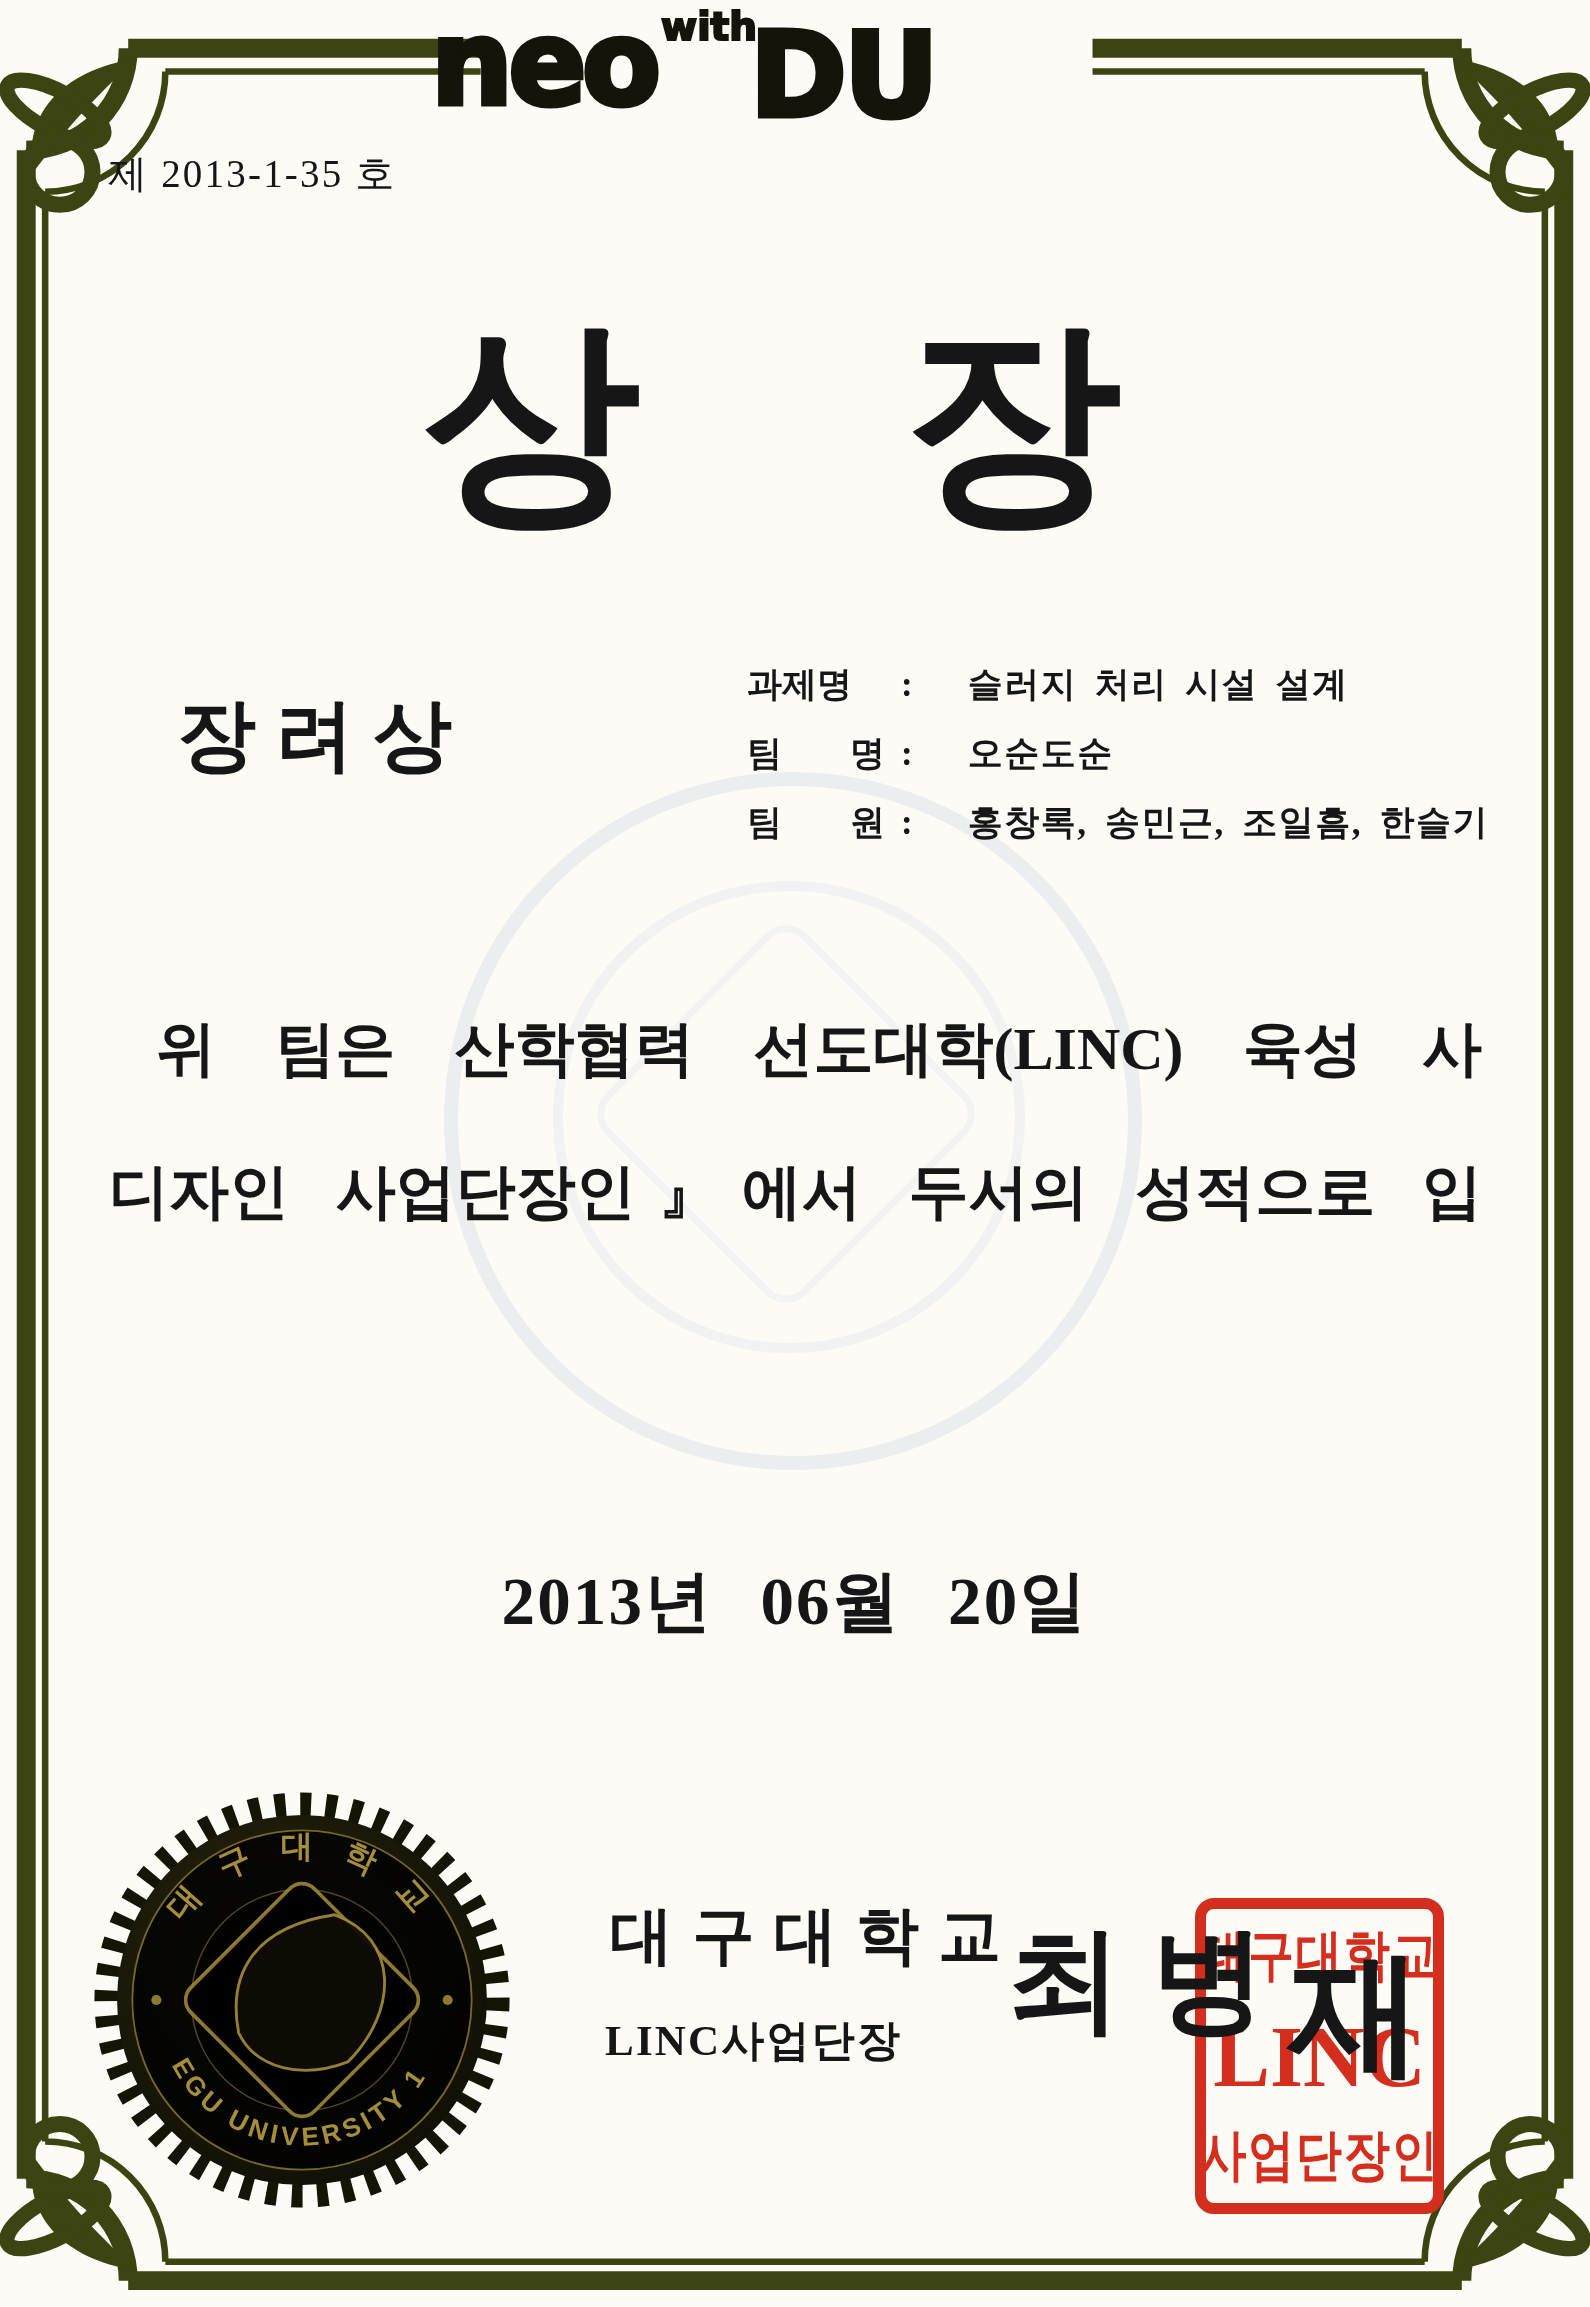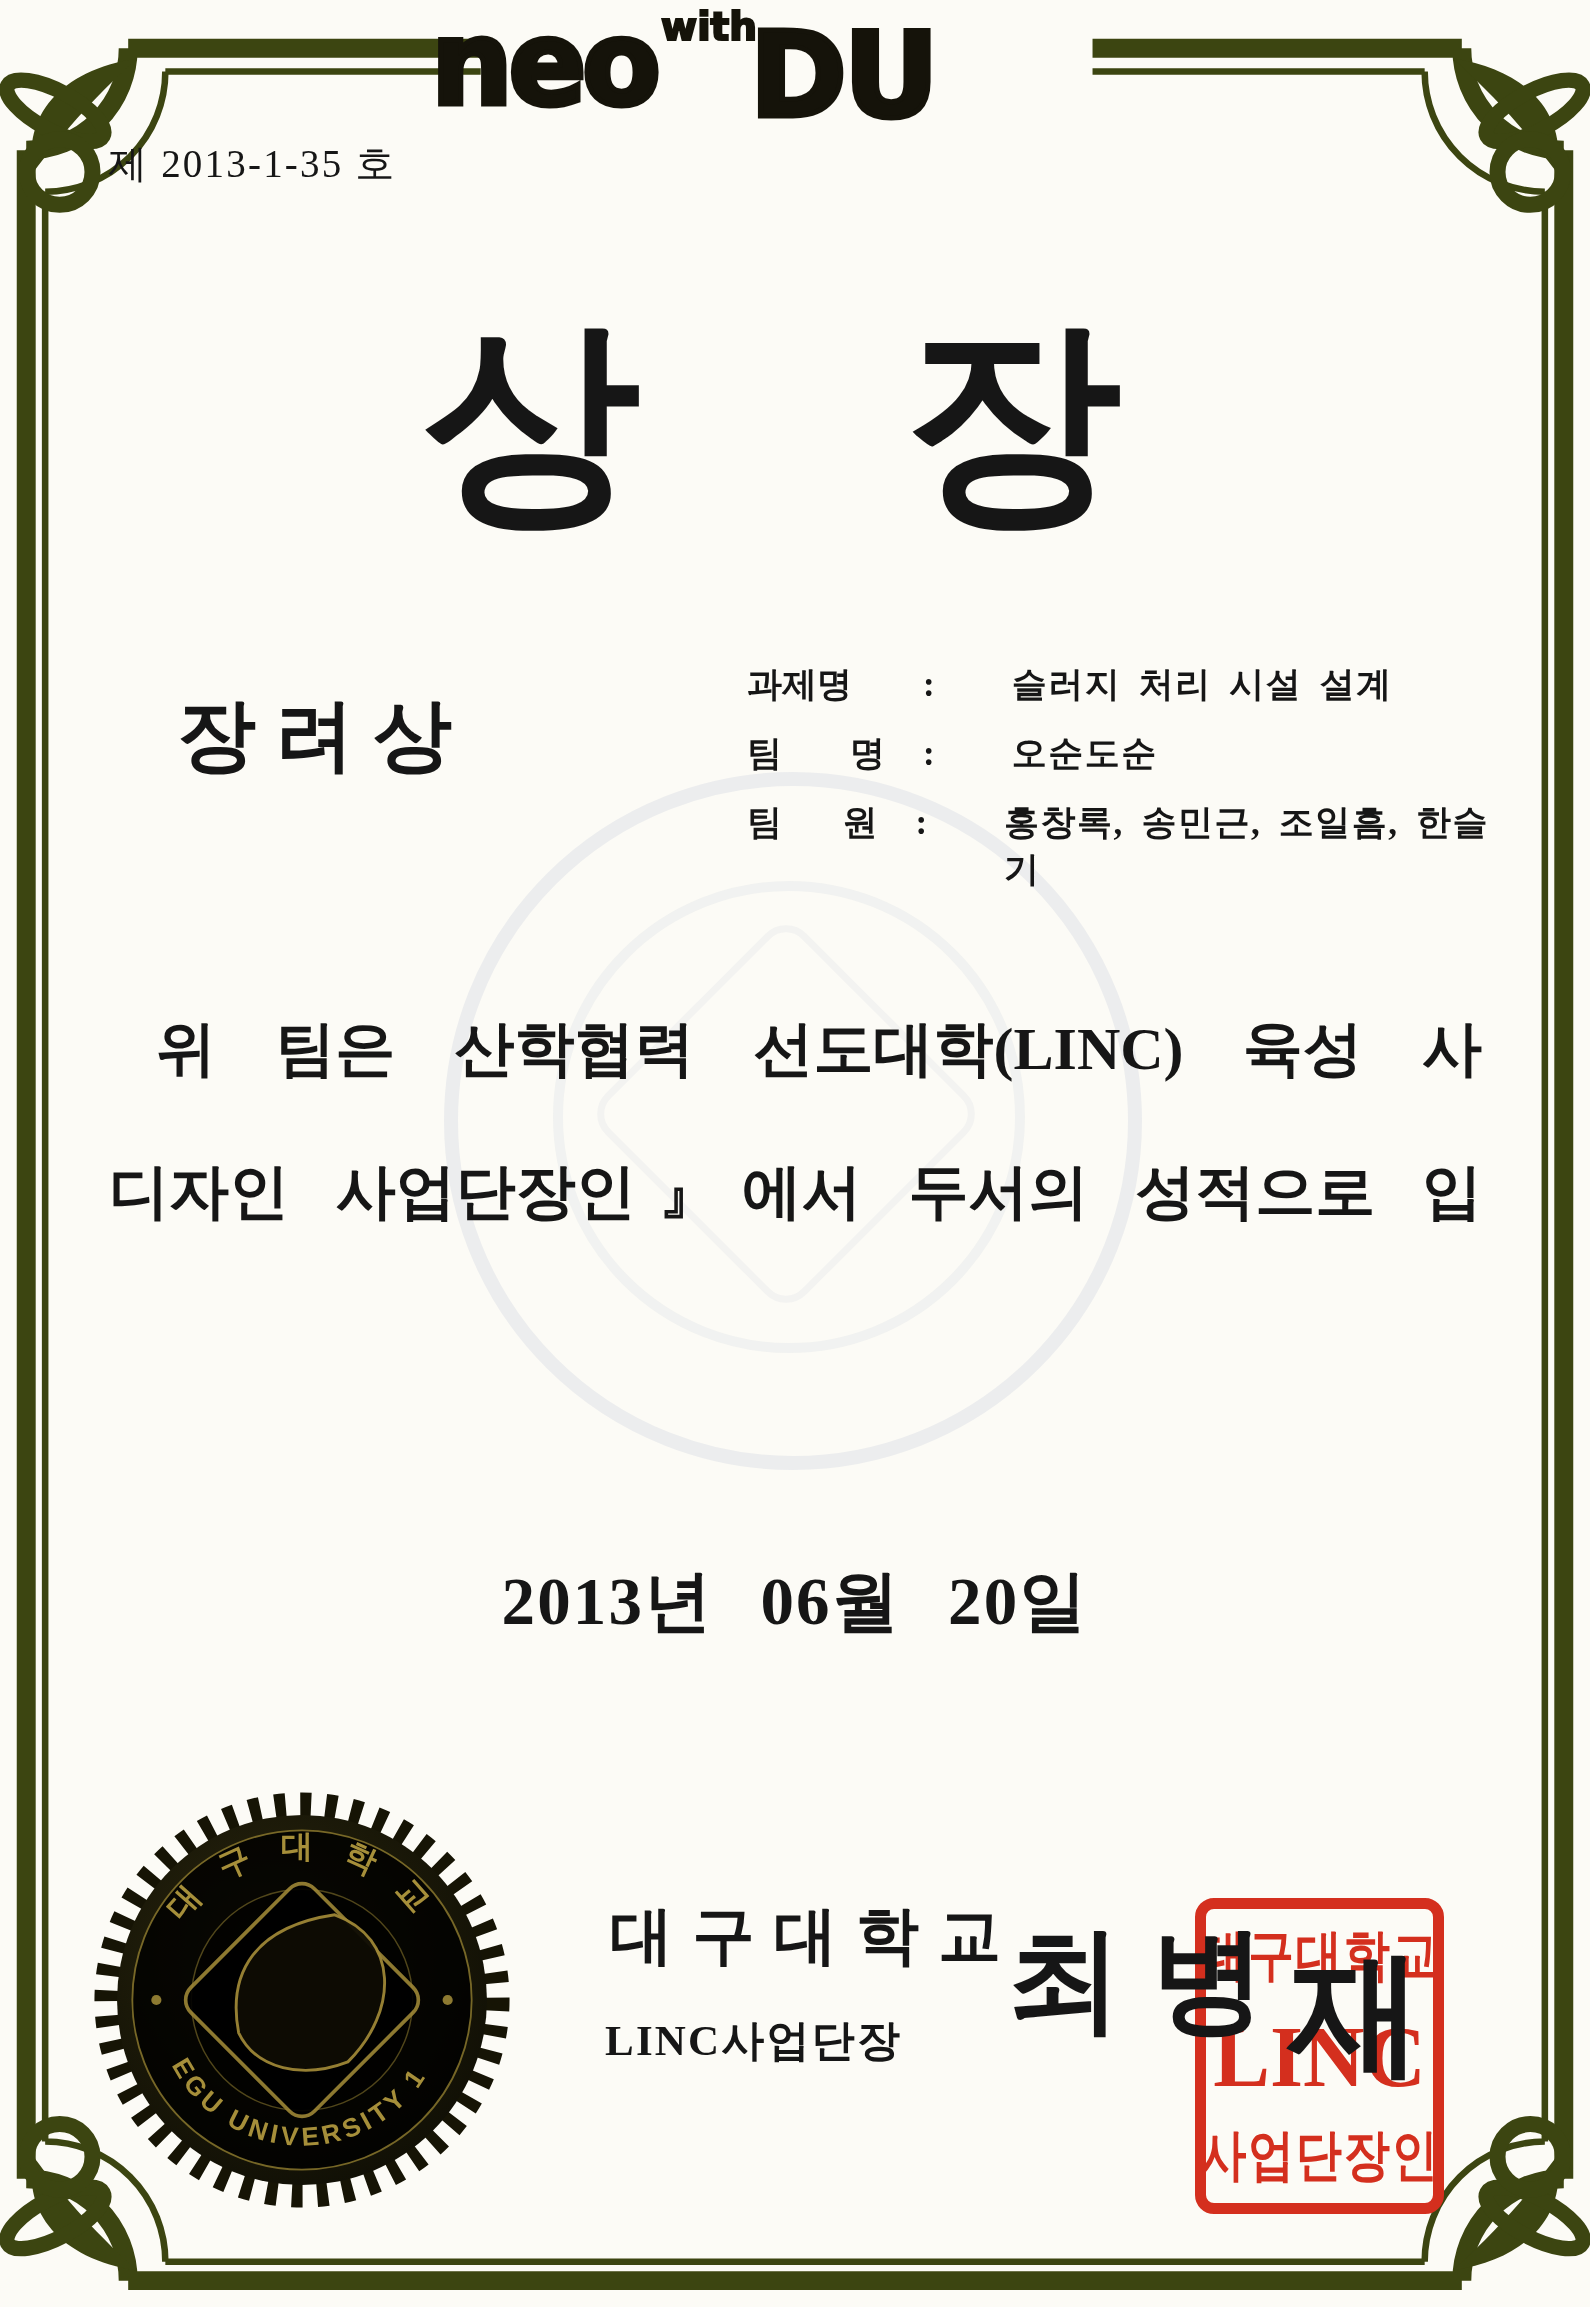--- a/index.html
+++ b/index.html
@@ -41,34 +41,34 @@
   .brand .with{
     font-size:39px;font-weight:700;line-height:1;margin:1.5px -7.3px 0 4.4px;
     -webkit-text-stroke:2.2px #15130a;letter-spacing:0;
   }
   .brand .du{
     font-size:117px;font-weight:900;line-height:1;letter-spacing:-2.9px;
     -webkit-text-stroke:5.1px #15130a;margin-top:11.7px;
   }
 
   
-  .doc-number{left:108px;top:137px;font-size:39px;letter-spacing:2.2px;z-index:2;}
+  .doc-number{left:108px;top:147px;font-size:39px;letter-spacing:2.2px;z-index:2;}
 
   
   .title{
     left:0;top:313px;width:1544px;display:flex;justify-content:center;gap:262px;
     font-size:219px;line-height:1;font-weight:bold;z-index:2;
   }
 
   
   .award-name{left:177px;top:683px;font-size:79px;letter-spacing:19px;font-weight:bold;z-index:2;}
 
   
   .info{left:747px;top:661px;width:750px;z-index:2;font-size:35px;}
-  .info-row{display:flex;align-items:baseline;margin-bottom:22px;gap:22px;}
+  .info-row{display:flex;align-items:baseline;margin-bottom:22px;}
   .info-label{display:inline-block;width:138px;text-align:justify;text-align-last:justify;font-weight:bold;}
   .info-colon{margin:0 19px 0 16px;font-weight:bold;}
   .info-value{letter-spacing:1.5px;word-spacing:7.3px;font-weight:bold;margin-left:36px;}
 
   
   .body-par{left:109px;top:978px;width:1373px;font-size:60px;line-height:143px;z-index:2;font-weight:bold;}
   .body-line.j{text-align:justify;text-align-last:justify;word-spacing:8.7px;}
   .body-line.first{padding-left:47px;}
   .body-line.last{word-spacing:19px;}
 

